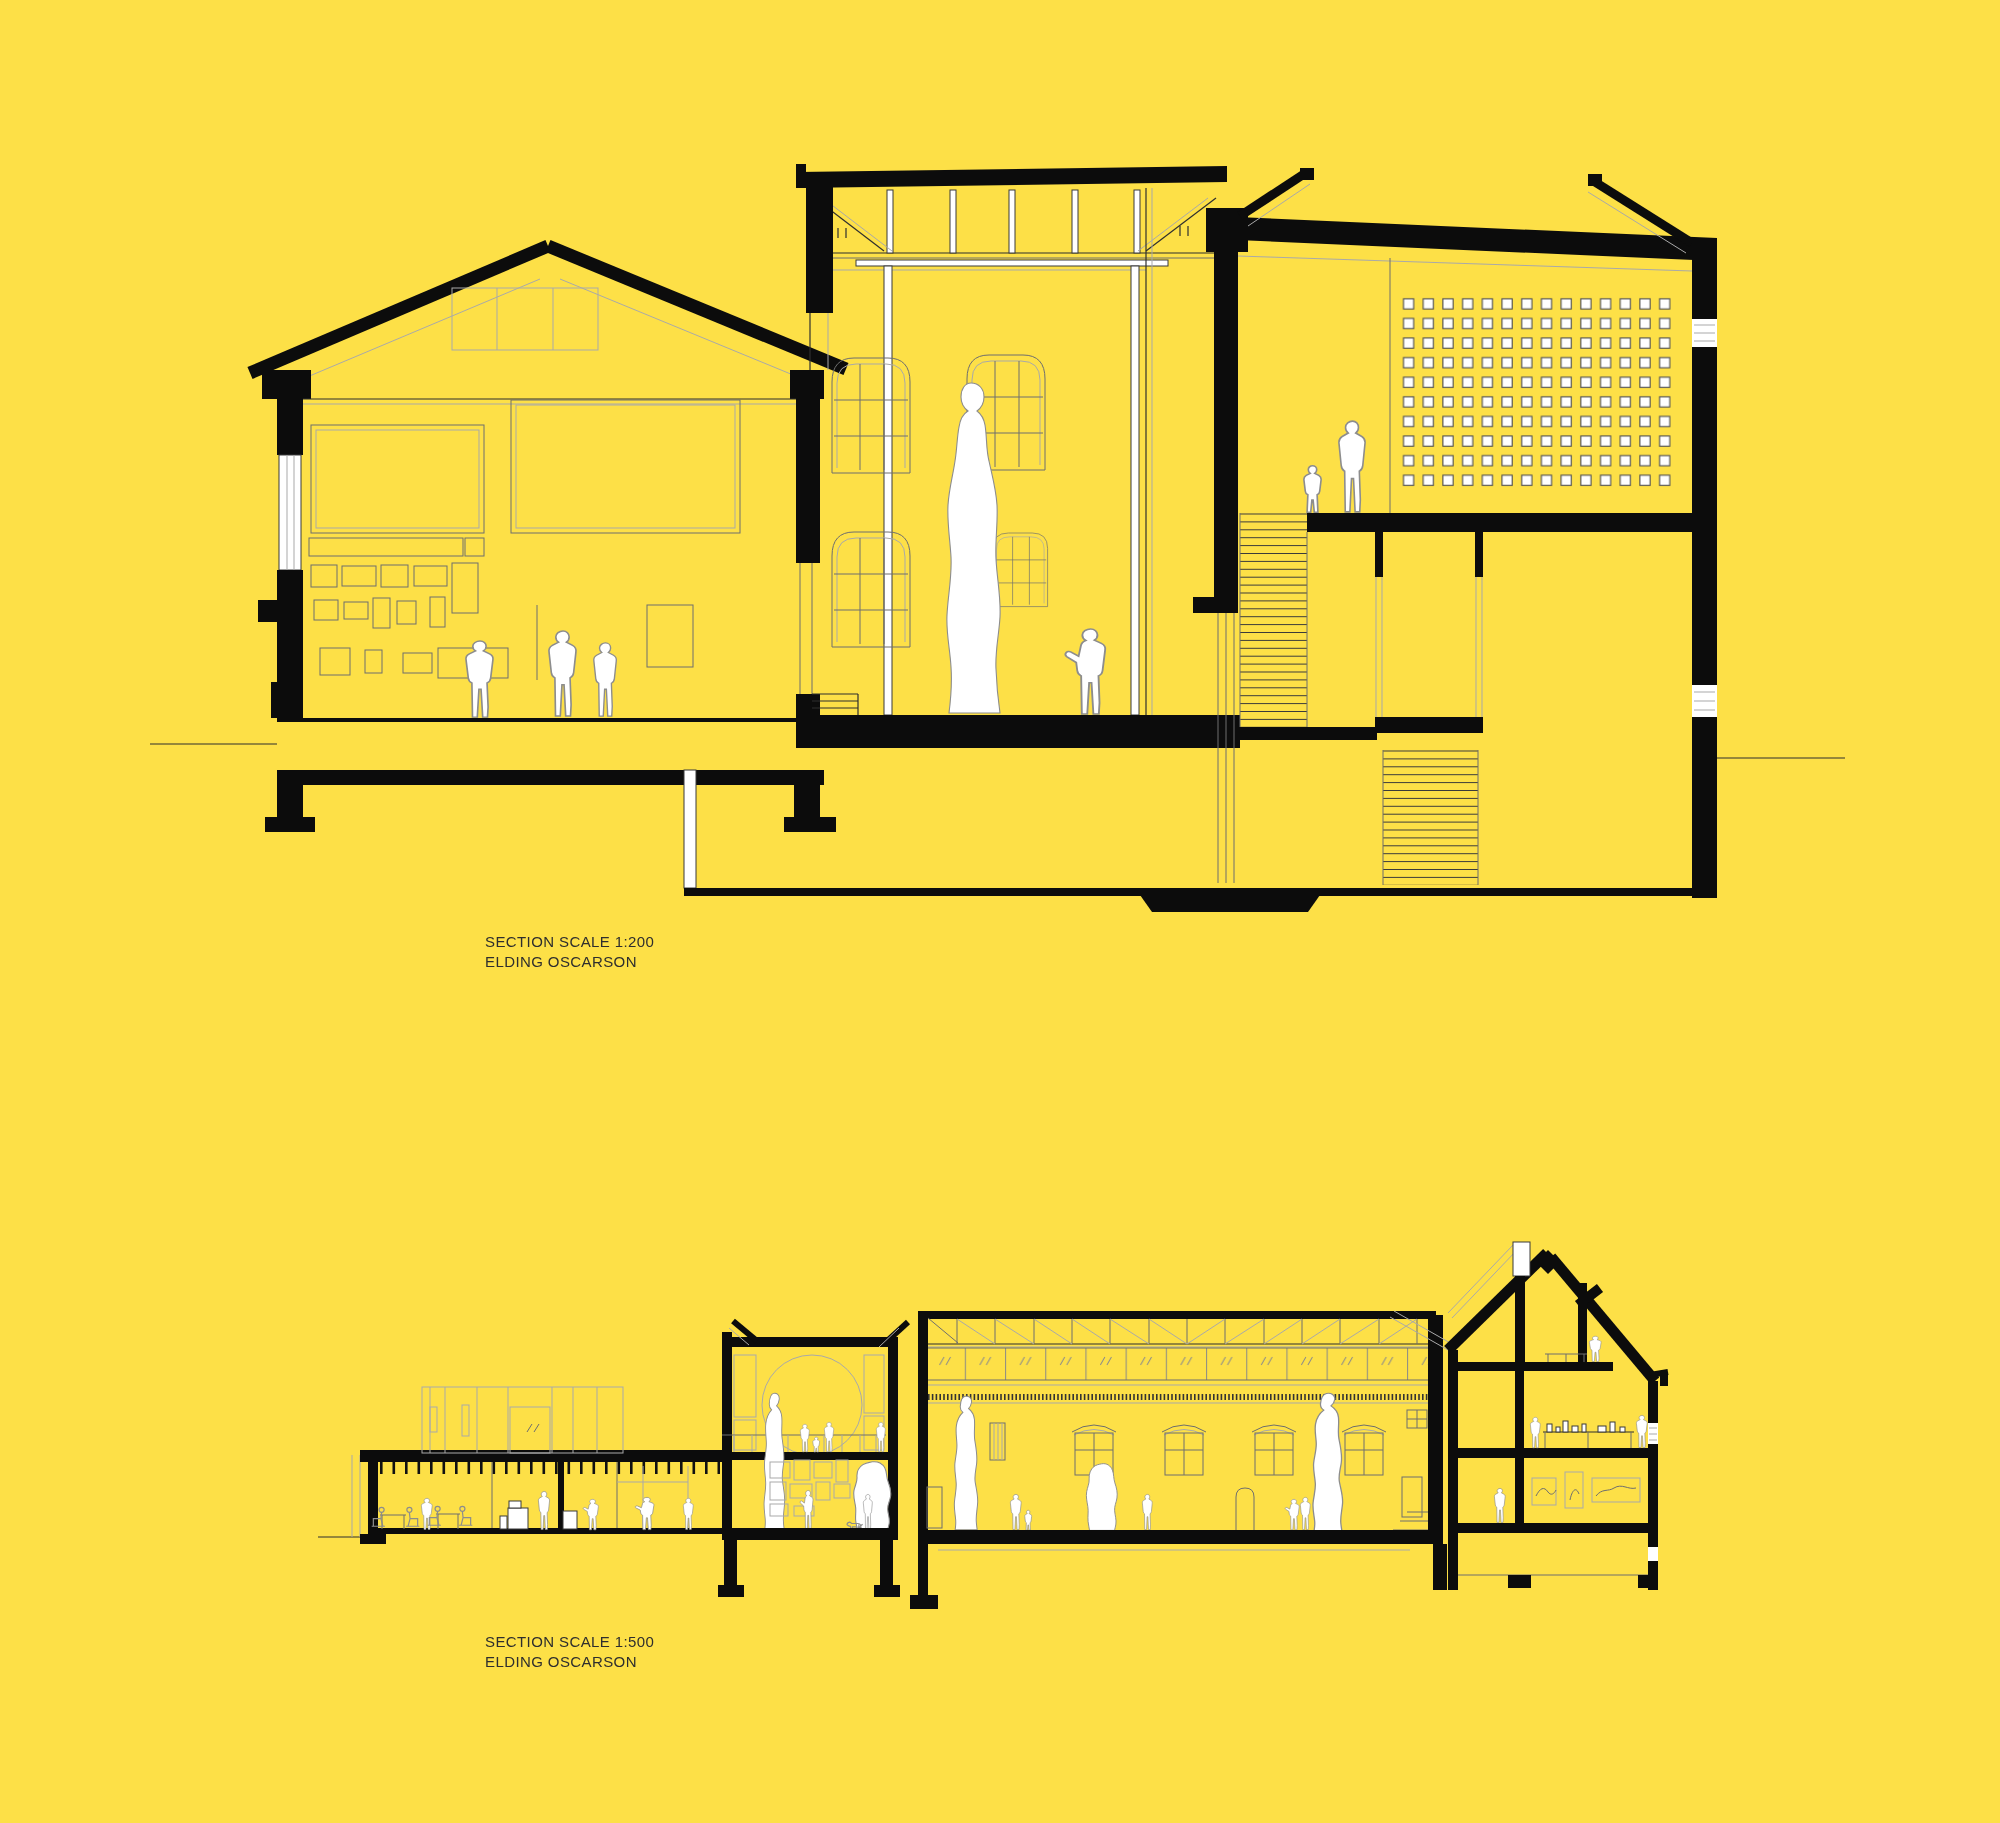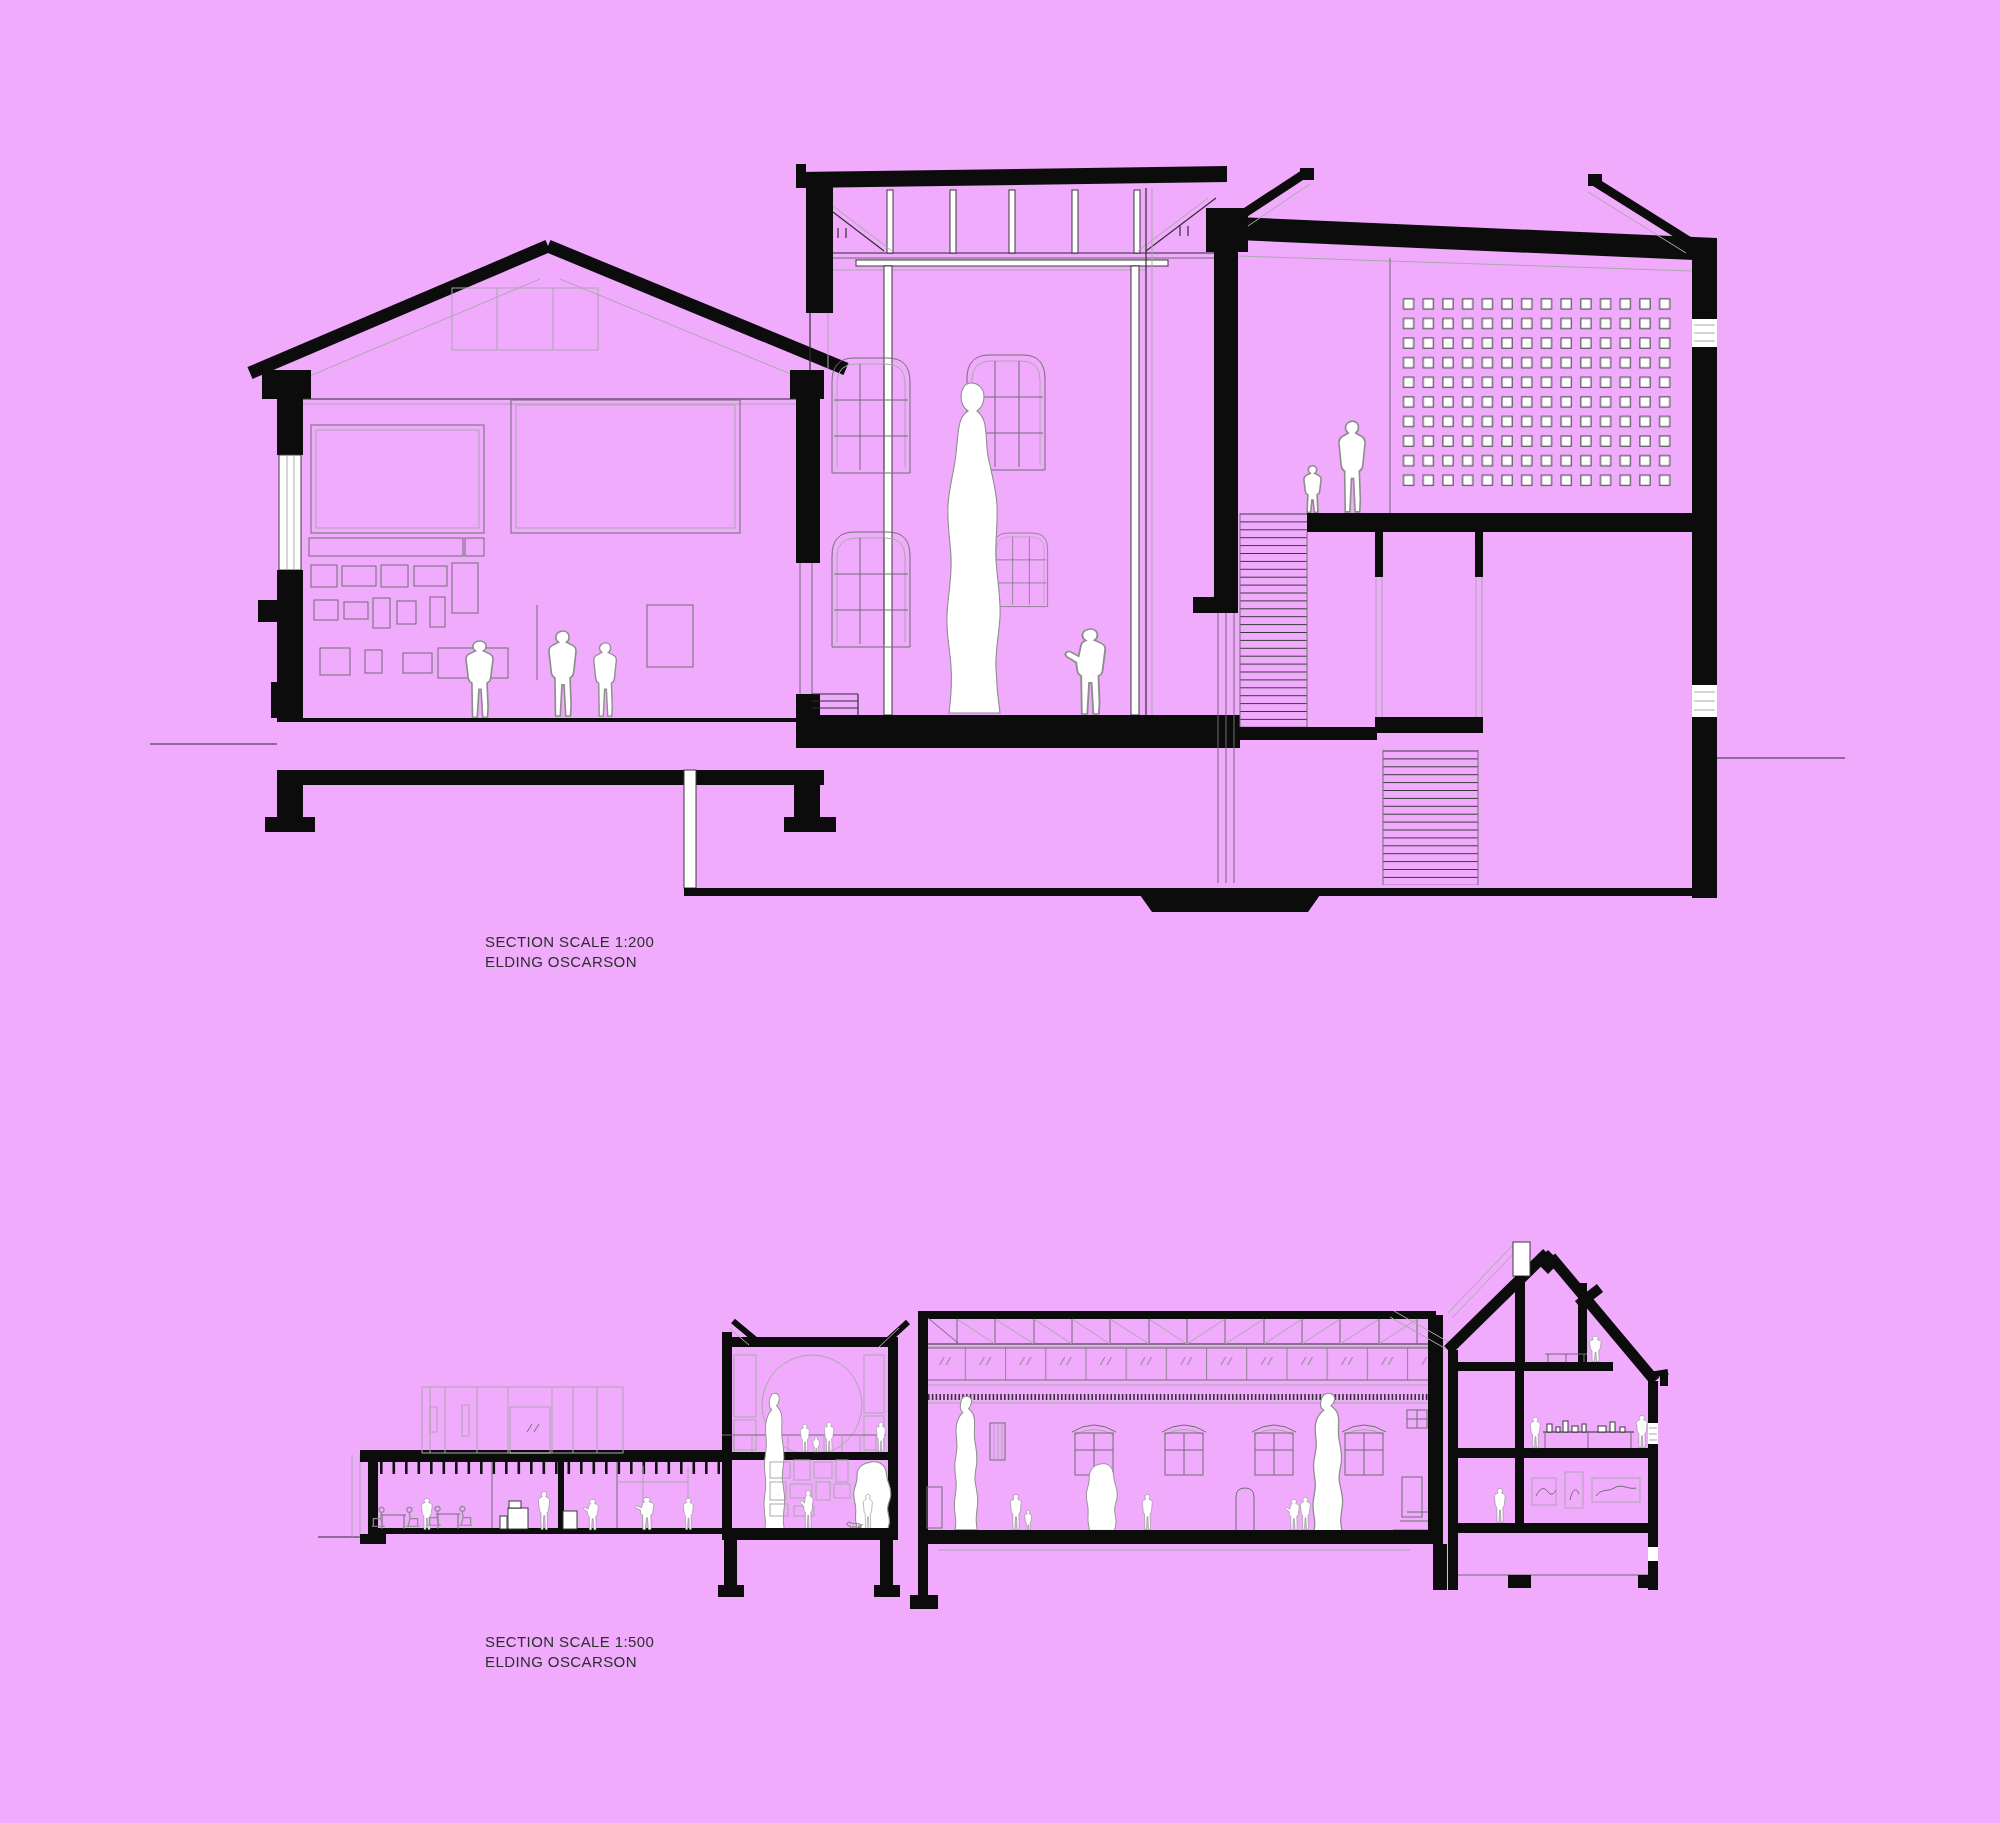--- a/index.html
+++ b/index.html
@@ -1,16 +1,16 @@
 <!DOCTYPE html>
 <html><head>
 <meta charset="utf-8">
 <style>
   html,body{margin:0;padding:0;background:#fff;}
-  #sheet{position:relative;width:2000px;height:1823px;background:#f0abfc;overflow:hidden;font-family:"Liberation Sans",sans-serif;}
+  #sheet{position:relative;width:2000px;height:1823px;background:#fde047;overflow:hidden;font-family:"Liberation Sans",sans-serif;}
   svg{position:absolute;inset:0;}
   .cut{fill:#0c0c0c;stroke:none;}
   .ck{stroke:#0c0c0c;fill:none;}
   .ln{stroke:#2f2f2f;stroke-width:1.2;fill:none;}
   .md{stroke:#6e6e6e;stroke-width:1;fill:none;}
   .lt{stroke:#a9a9a9;stroke-width:1;fill:none;}
   .fig{stroke:#8d8d8d;stroke-width:1.1;fill:#ffffff;}
   .figl{stroke:#8d8d8d;stroke-width:1.1;fill:none;}
   .wn{fill:#ffffff;stroke:#3a3a3a;stroke-width:1;}
   .wh{fill:#ffffff;stroke:none;}

